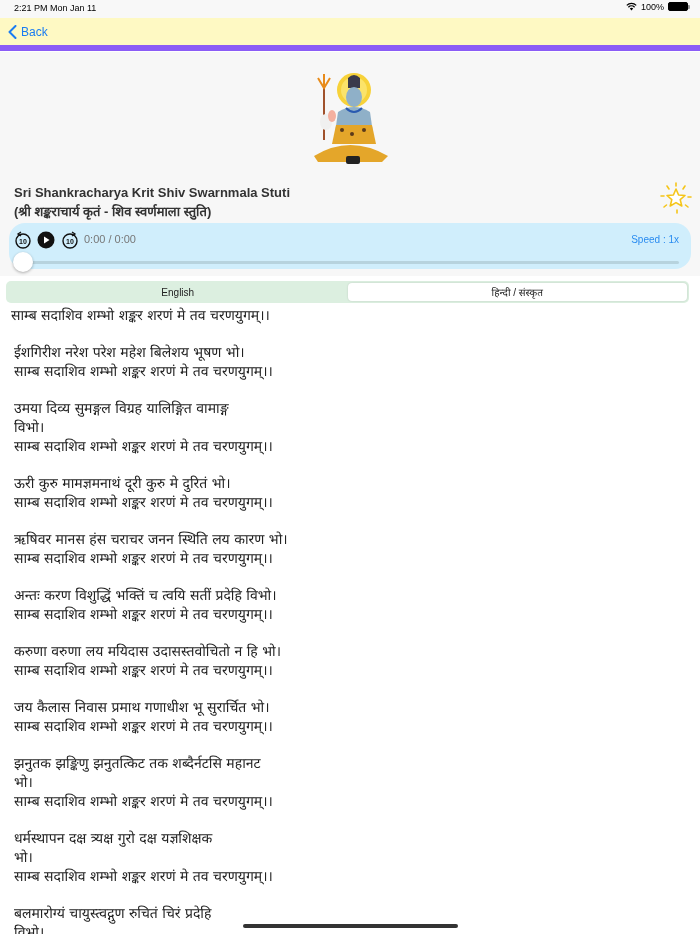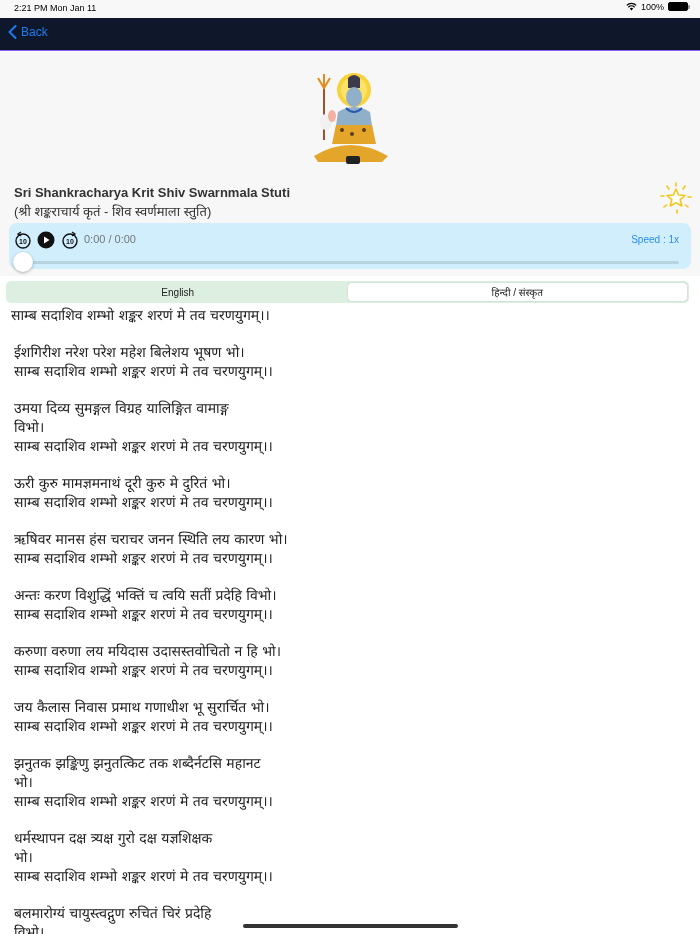--- a/index.html
+++ b/index.html
@@ -6,31 +6,31 @@
   html, body { width: 700px; height: 934px; overflow: hidden; }
   body { background: #ffffff; font-family: "Liberation Sans", "DejaVu Sans", sans-serif; color: #111; position: relative; }
 
   .statusbar { position: absolute; top: 0; left: 0; width: 700px; height: 18px; background: #f8f8f8; font-size: 9px; color: #000; padding-left: 45px; }
   .statusbar .time { position: absolute; left: 14px; top: 3px; }
   .statusbar .date { position: absolute; left: 50px; top: 3px; }
   .statusbar .right { position: absolute; right: 12px; top: 2px; display: flex; align-items: flex-start; gap: 4px; }
   .battery { width: 20px; height: 9px; border: 1px solid #000; border-radius: 2px; position: relative; background: #000; }
   .battery::after { content: ""; position: absolute; right: -3px; top: 2px; width: 2px; height: 4px; background: #999; border-radius: 0 1px 1px 0; }
 
-  .navbar { position: absolute; top: 18px; left: 0; width: 700px; height: 33px; background: #0f172a; border-bottom: 1px solid #8b5cf6; }
+  .navbar { position: absolute; top: 18px; left: 0; width: 700px; height: 33px; background: #fef9c3; border-bottom: 6px solid #8b5cf6; }
   .back { position: absolute; left: 8px; top: 7px; display: flex; align-items: center; gap: 4px; color: #1a7cf2; font-size: 12px; cursor: pointer; }
   .back svg { width: 9px; height: 14px; }
 
   .header { position: absolute; top: 52px; left: 0; width: 700px; height: 224px; background: #f7f7f7; }
   .deity { position: absolute; left: 308px; top: 18px; width: 84px; height: 100px; }
   .title { position: absolute; left: 14px; top: 133px; font-size: 13px; font-weight: bold; color: #333; }
-  .subtitle { position: absolute; left: 14px; top: 150px; font-size: 13px; font-weight: normal; color: #333; }
+  .subtitle { position: absolute; left: 14px; top: 150px; font-size: 13px; font-weight: bold; color: #333; }
   .fav { position: absolute; left: 660px; top: 130px; width: 32px; height: 32px; cursor: pointer; }
 
-  .player { position: absolute; left: 9px; top: 223px; width: 682px; height: 46px; background: #d0eefc; border-radius: 8px; padding-left: 20px; }
+  .player { position: absolute; left: 9px; top: 223px; width: 682px; height: 46px; background: #d0eefc; border-radius: 16px; padding-left: 20px; }
   .ctrl { position: absolute; top: 8px; width: 18px; height: 18px; cursor: pointer; }
   .ctrl.rew { left: 5px; }
   .ctrl.play { left: 28px; }
   .ctrl.fwd { left: 52px; }
   .time-display { position: absolute; left: 75px; top: 10px; font-size: 11px; color: #777; }
   .speed { position: absolute; right: 12px; top: 11px; font-size: 10px; color: #2a8cf0; cursor: pointer; }
   .track { position: absolute; left: 12px; right: 12px; top: 38px; height: 3px; background: #b7d3de; border-radius: 2px; }
   .thumb { position: absolute; left: 4px; top: 29px; width: 20px; height: 20px; background: #fff; border-radius: 50%; box-shadow: 0 1px 3px rgba(0,0,0,0.3); cursor: pointer; }
 
   .seg { position: absolute; left: 6px; top: 281px; width: 683px; height: 22px; background: #dcefe0; border-radius: 5px; display: flex; padding: 2px; }

